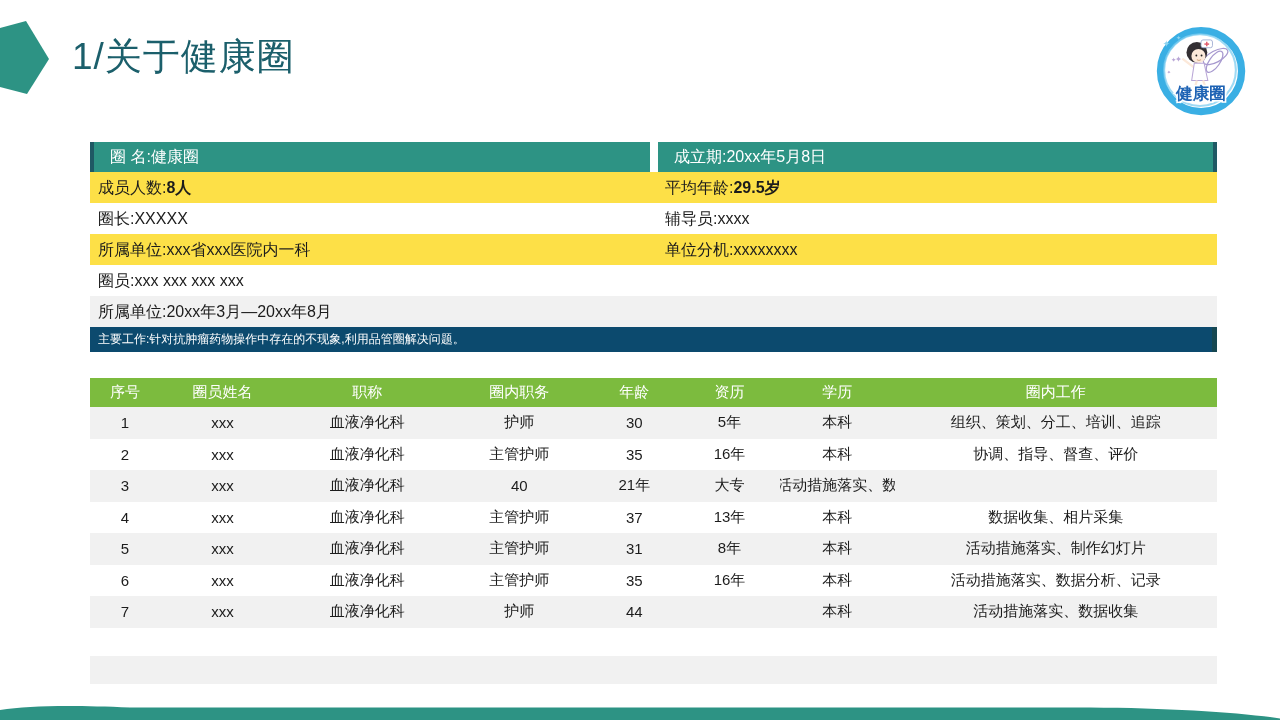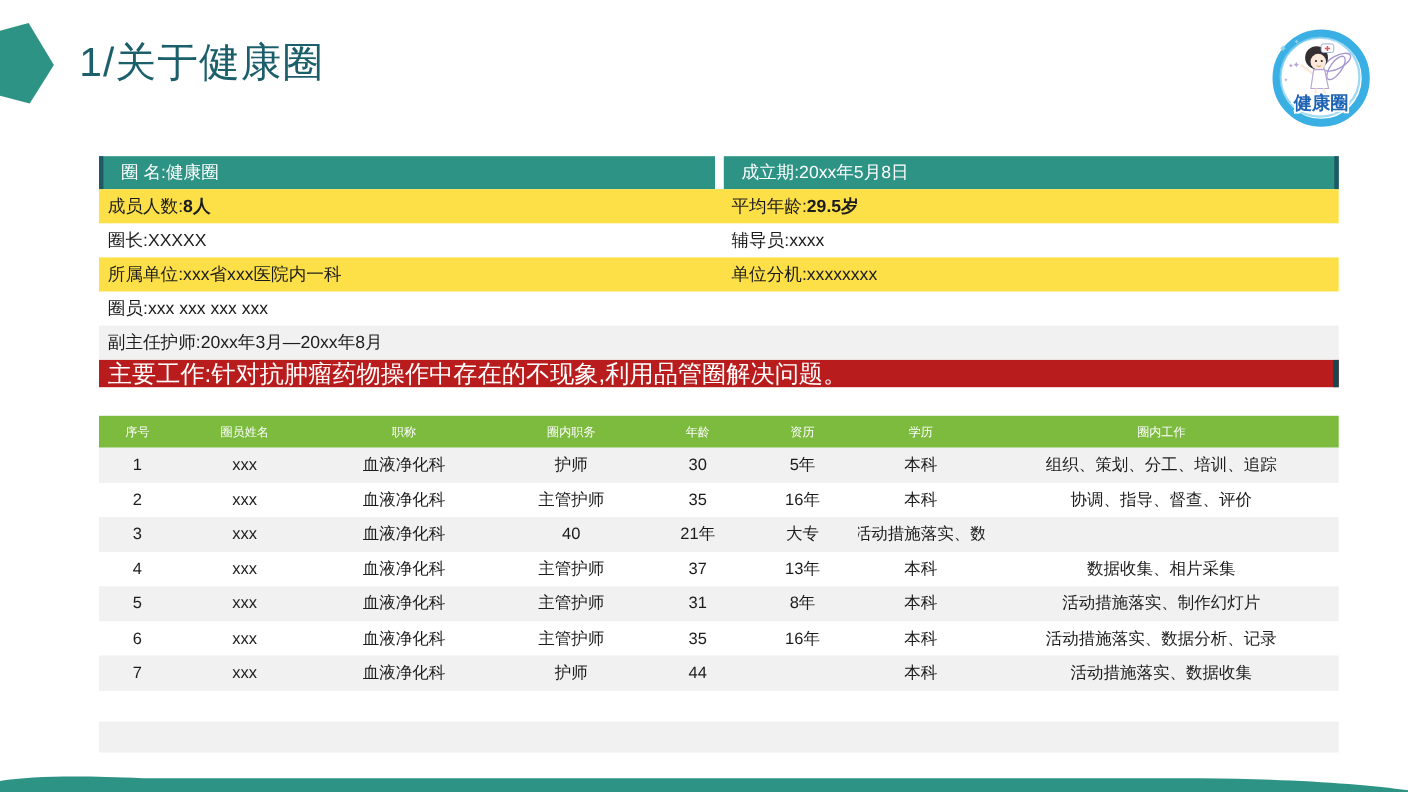--- a/index.html
+++ b/index.html
@@ -23,29 +23,29 @@
   .info-hdr .cell.l { width:560px; border-left:4px solid #1f5964; margin-right:8px; }
   .info-hdr .cell.r { flex:1; border-right:4px solid #1f5964; }
   .info-row { position:relative; height:31px; }
   .info-row.alt { background:#fde047; }
   .info-row span.lbl-l { position:absolute; left:8px; top:50%; transform:translateY(-50%); white-space:nowrap; }
   .info-row span.lbl-r { position:absolute; left:575px; top:50%; transform:translateY(-50%); white-space:nowrap; }
   .info-row b { font-weight:bold; }
   .info-full { position:relative; height:31px; }
   .info-full.alt { background:#f1f1f1; }
   .info-full span { position:absolute; left:8px; top:50%; transform:translateY(-50%); white-space:nowrap; }
-  .info-hilite { height:25px; background:#b91c1c; color:#ffffff; display:flex; align-items:center;
-                 padding-left:8px; border-right:5px solid #164751; font-size:22px; }
+  .info-hilite { height:25px; background:#0c4a6e; color:#ffffff; display:flex; align-items:center;
+                 padding-left:8px; border-right:5px solid #164751; font-size:12px; }
 
   
   .members { position:absolute; left:90px; top:378px; width:1127px; color:#1c1c1c; }
   .mrow { display:grid; grid-template-columns:6.2% 11.1% 14.6% 12.4% 8% 8.9% 10.2% 28.6%; }
   .mrow > span { display:flex; align-items:center; justify-content:center; text-align:center;
                  white-space:nowrap; overflow:hidden; }
-  .m-hdr { height:29px; background:#7cbb3e; color:#ffffff; font-size:11px; }
+  .m-hdr { height:29px; background:#7cbb3e; color:#ffffff; font-size:15px; }
   .m-data { height:31.5px; font-size:15px; background:#ffffff; }
   .m-data.alt { background:#f1f1f1; }
 
   .empty-row { position:absolute; left:90px; top:656px; width:1127px; height:28px; background:#f1f1f1; }
 
   .footer-wave { position:absolute; left:0; bottom:0; width:1280px; height:20px; }
 </style>
 </head>
 <body>
 
@@ -102,21 +102,21 @@
 
     <div class="info-row alt">
       <span class="lbl-l"><span>所属单位:xxx省xxx医院内一科</span><b></b></span>
       <span class="lbl-r"><span>单位分机:xxxxxxxx</span><b></b></span>
     </div>
 
     <div class="info-full">
       <span>圈员:xxx xxx xxx xxx</span>
     </div>
     <div class="info-full alt">
-      <span>副主任护师:20xx年3月—20xx年8月</span>
+      <span>所属单位:20xx年3月—20xx年8月</span>
     </div>
 
     <div class="info-hilite">主要工作:针对抗肿瘤药物操作中存在的不现象,利用品管圈解决问题。</div>
   </div>
 
   <div class="members">
     <div class="mrow m-hdr">
       <span>序号</span>
       <span>圈员姓名</span>
       <span>职称</span>

